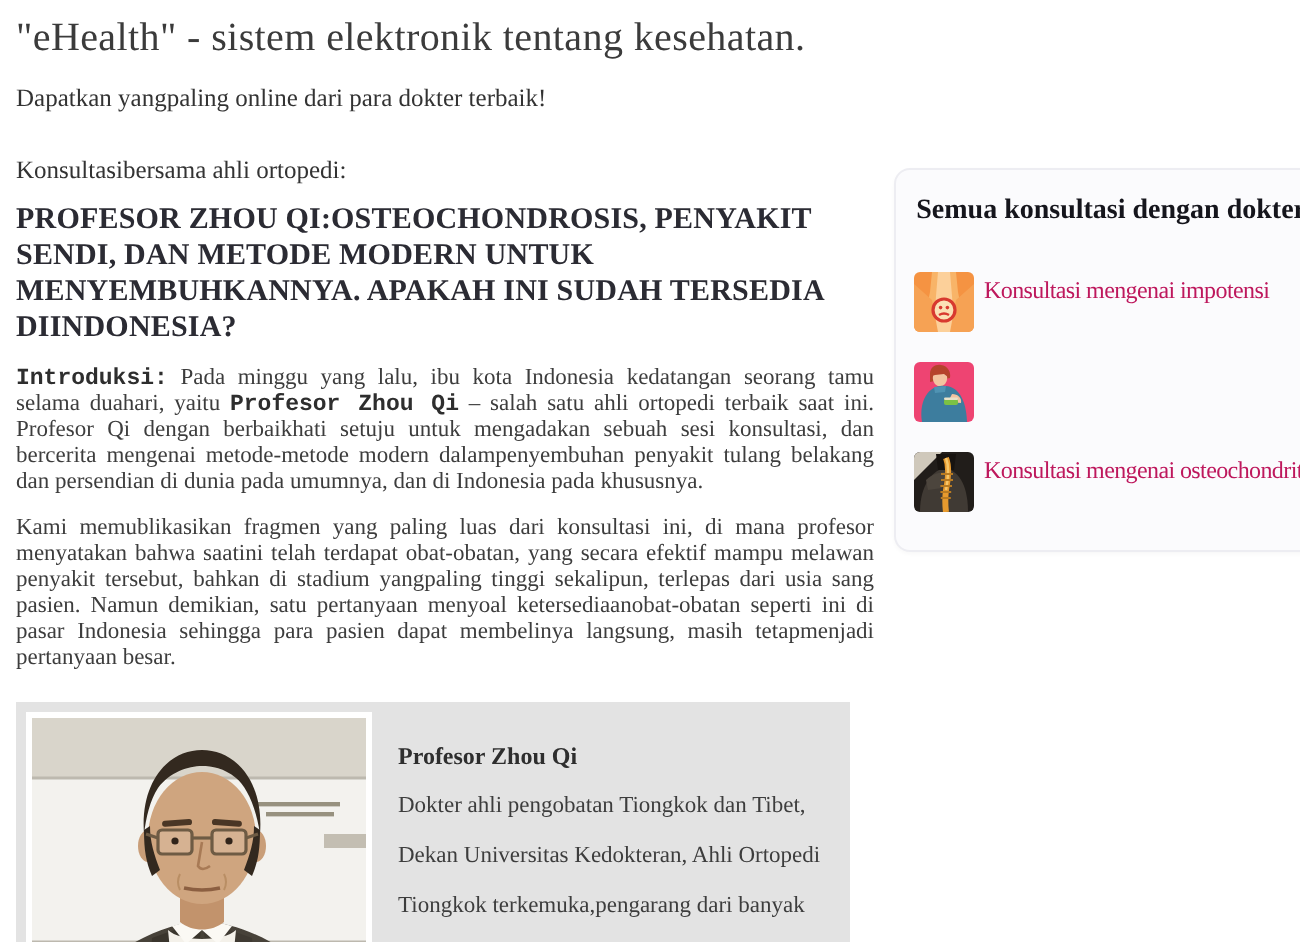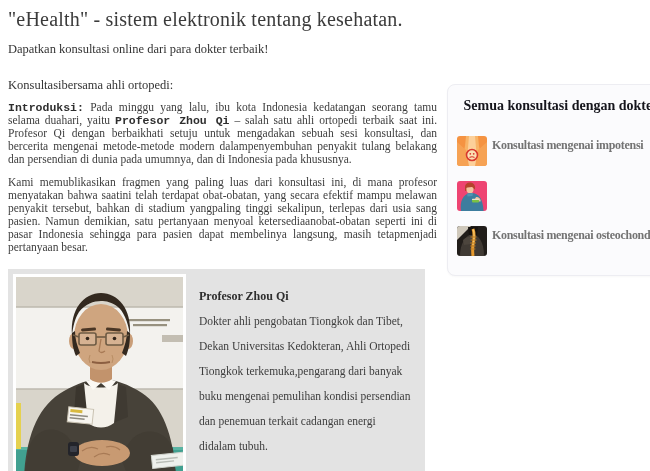--- a/index.html
+++ b/index.html
@@ -56,37 +56,38 @@
   .consult-item {
     display: flex; align-items: flex-start; margin-bottom: 15px;
     text-decoration: none; cursor: pointer;
   }
   .consult-icon {
     width: 30px; height: 30px; border-radius: 3px; overflow: hidden;
     flex: 0 0 30px; margin-right: 5px;
   }
   .consult-icon svg { display: block; }
   .consult-label {
-    font-size: 12px; font-weight: 700; color: #737373;
+    font-size: 12px; font-weight: 400; color: #be185d;
     padding-top: 2px; white-space: nowrap; letter-spacing: -0.3px;
   }
 </style>
 </head>
 <body>
 
 <div class="page">
 
   <h1 class="site-title">"eHealth" - sistem elektronik tentang kesehatan.</h1>
-  <div class="site-subtitle">Dapatkan konsultasi online dari para dokter terbaik!</div>
+  <div class="site-subtitle">Dapatkan yangpaling online dari para dokter terbaik!</div>
 
   <div class="content-row">
 
     <div class="main-col">
       <div class="kicker">Konsultasibersama ahli ortopedi:</div>
 
+      <h2 class="headline">PROFESOR ZHOU QI:OSTEOCHONDROSIS, PENYAKIT SENDI, DAN METODE MODERN UNTUK MENYEMBUHKANNYA. APAKAH INI SUDAH TERSEDIA DIINDONESIA?</h2>
 
       <p class="para"><b>Introduksi:</b><span> Pada minggu yang lalu, ibu kota Indonesia kedatangan seorang tamu selama duahari, yaitu </span><b>Profesor Zhou Qi</b><span> – salah satu ahli ortopedi terbaik saat ini. Profesor Qi dengan berbaikhati setuju untuk mengadakan sebuah sesi konsultasi, dan bercerita mengenai metode-metode modern dalampenyembuhan penyakit tulang belakang dan persendian di dunia pada umumnya, dan di Indonesia pada khususnya.</span></p>
 
       <p class="para">Kami memublikasikan fragmen yang paling luas dari konsultasi ini, di mana profesor menyatakan bahwa saatini telah terdapat obat-obatan, yang secara efektif mampu melawan penyakit tersebut, bahkan di stadium yangpaling tinggi sekalipun, terlepas dari usia sang pasien. Namun demikian, satu pertanyaan menyoal ketersediaanobat-obatan seperti ini di pasar Indonesia sehingga para pasien dapat membelinya langsung, masih tetapmenjadi pertanyaan besar.</p>
 
       <div class="profile-box">
         <div class="photo-frame">
 
           <svg width="167" height="200" viewBox="0 0 167 200" xmlns="http://www.w3.org/2000/svg">
             <rect width="167" height="200" fill="#d9d5cb"></rect>

